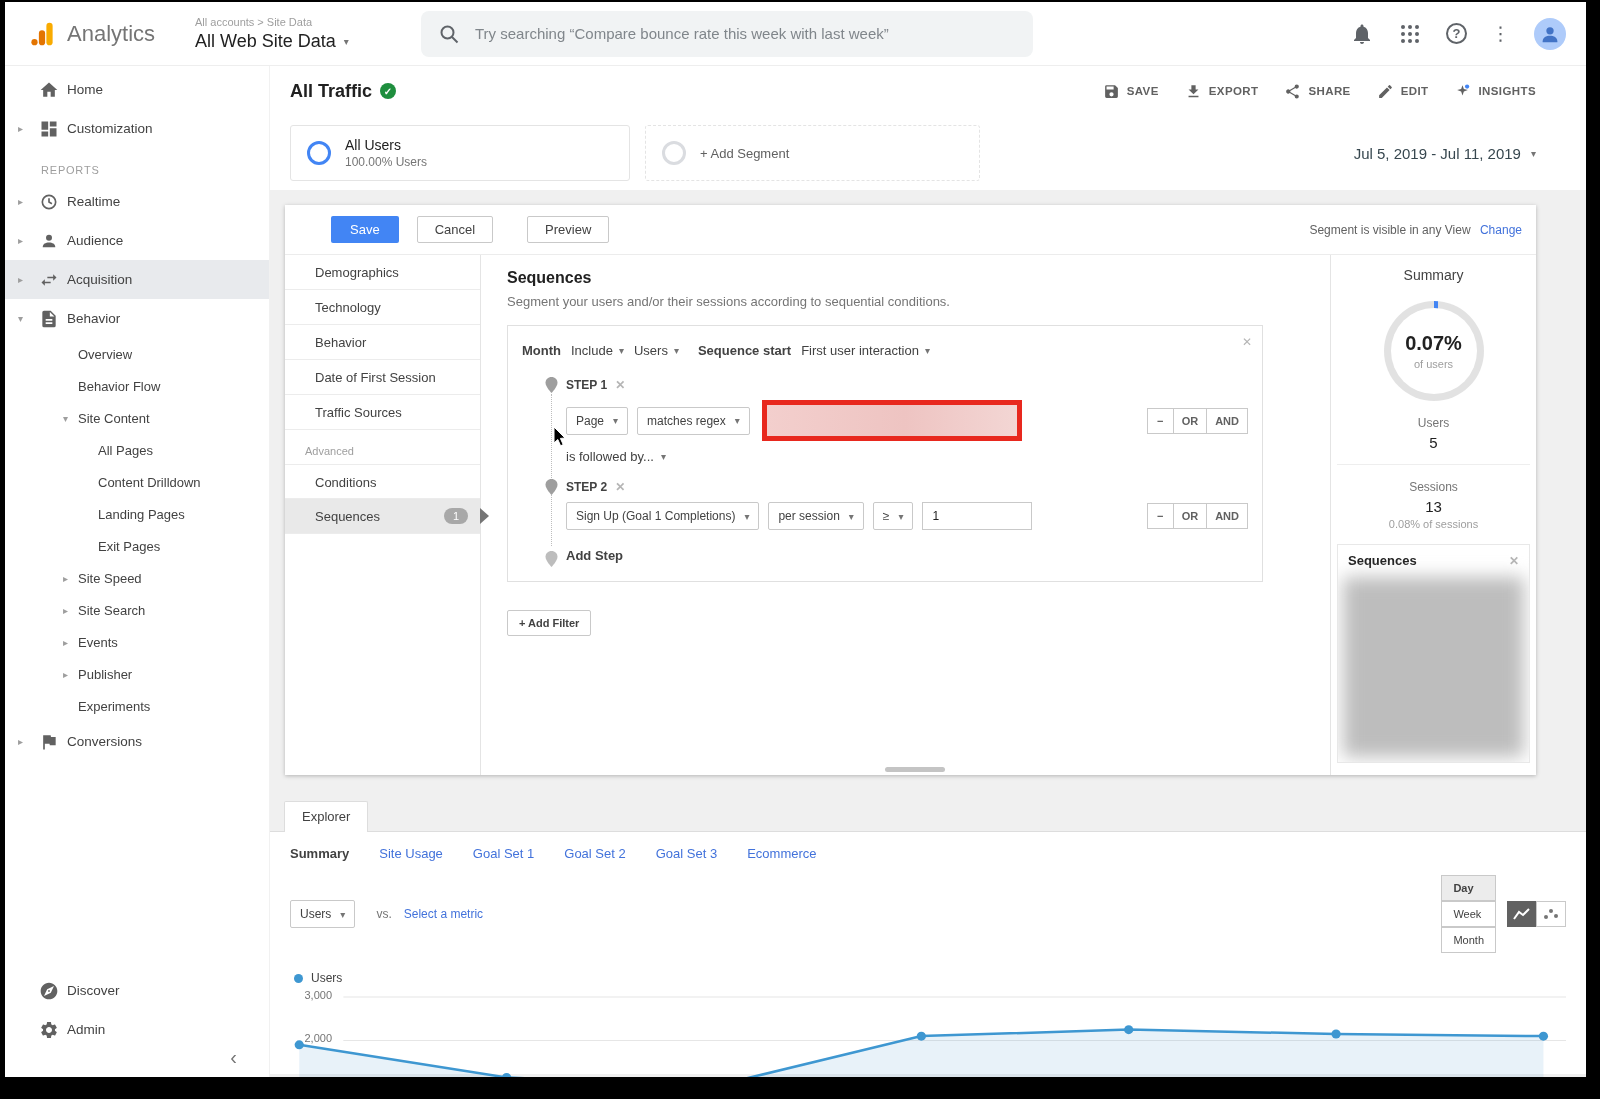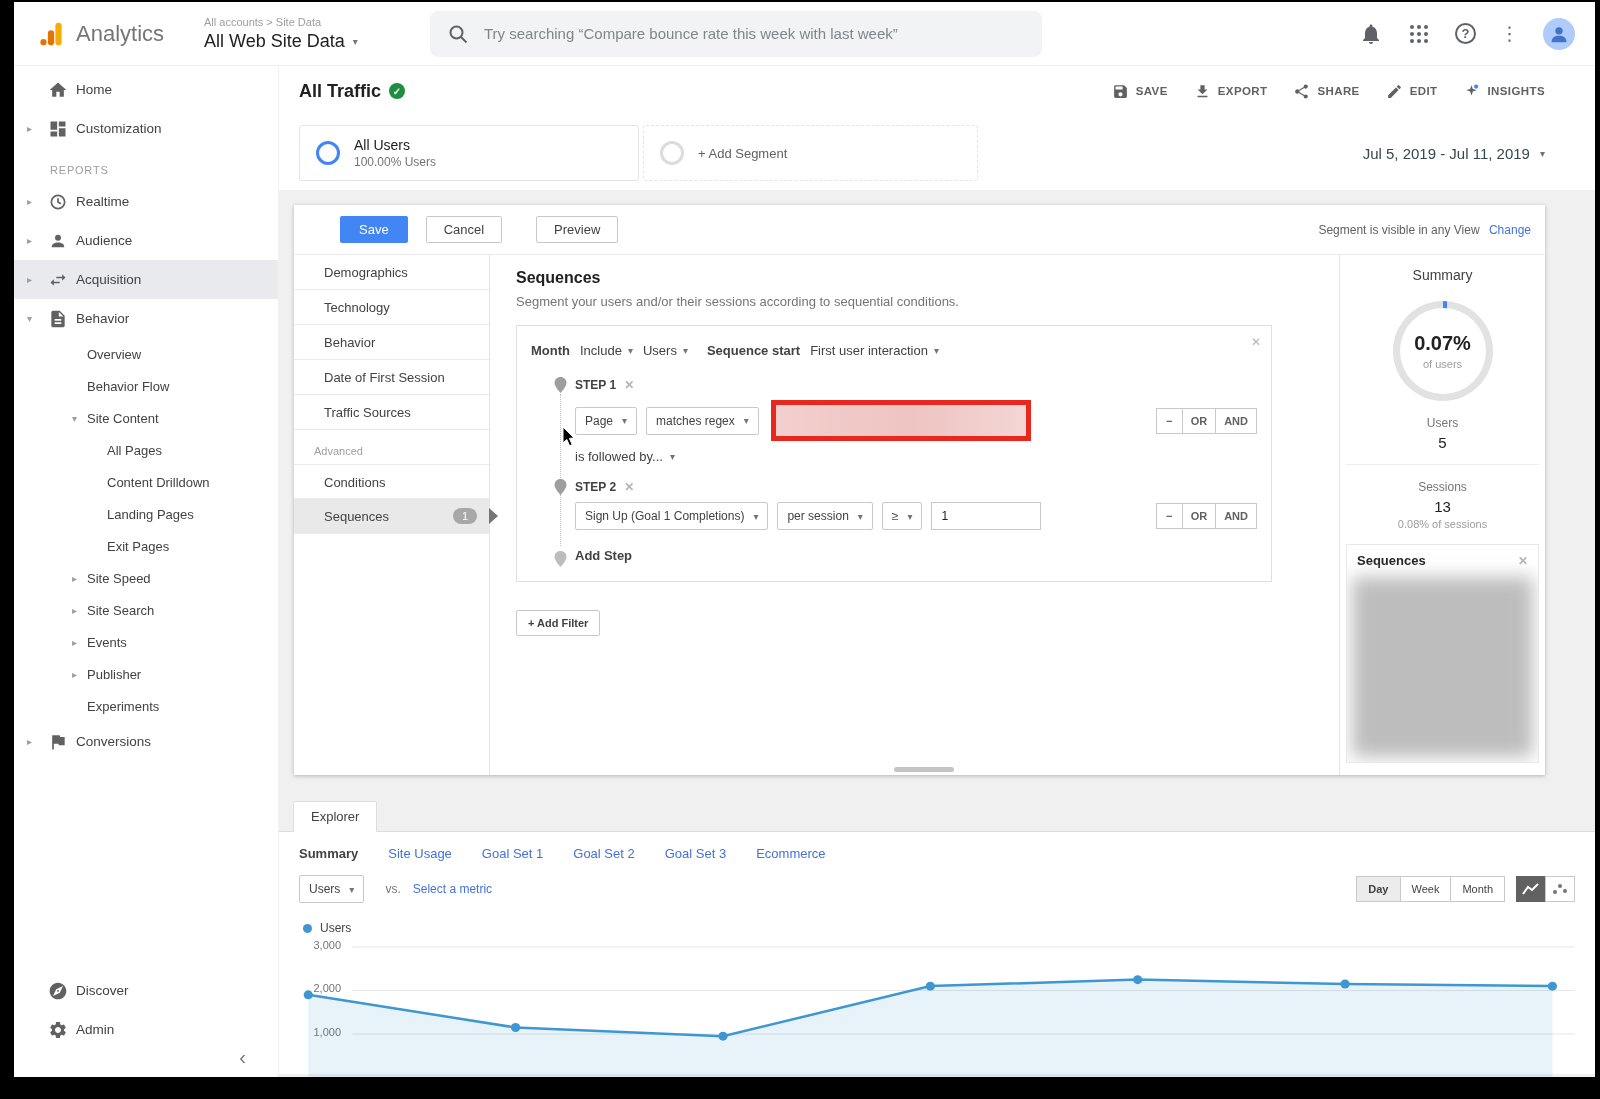--- a/index.html
+++ b/index.html
@@ -1,18 +1,18 @@
 <!DOCTYPE html>
 <html><head>
 <meta charset="utf-8">
 <style>
   * { margin:0; padding:0; box-sizing:border-box; }
   html,body { width:1600px; height:1099px; }
   body { background:#000; font-family:"Liberation Sans", sans-serif; position:relative; overflow:hidden; }
-  .app { position:absolute; left:14px; top:2px; width:1581px; height:1075px; background:#737373; overflow:hidden; }
+  .app { position:absolute; left:5px; top:2px; width:1581px; height:1075px; background:#737373; overflow:hidden; }
 
   
   .topbar { height:64px; display:flex; align-items:center; background:#fff; border-bottom:1px solid #eee; padding-left:22px; }
   .logo { display:flex; align-items:center; gap:10px; width:168px; cursor:pointer; }
   .logo-text { font-size:22px; color:#757575; }
   .crumb-block { width:202px; }
   .crumb { font-size:11px; color:#9e9e9e; margin-bottom:3px; cursor:pointer; }
   .property { font-size:18px; color:#212121; display:flex; align-items:center; gap:8px; cursor:pointer; }
   .caret { color:#757575; font-size:10px; }
   .search { margin-left:24px; width:612px; height:46px; background:#f1f3f4; border-radius:8px; display:flex; align-items:center; padding:0 16px; gap:14px; cursor:text; }
@@ -42,21 +42,21 @@
   
   .main { flex:1; display:flex; flex-direction:column; background:#fff; overflow:hidden; }
   .report-header { height:50px; display:flex; align-items:center; padding:0 50px 0 20px; background:#fff; }
   .report-title { font-size:18px; font-weight:bold; color:#212121; display:flex; align-items:center; gap:8px; }
   .check-badge { width:16px; height:16px; border-radius:50%; background:#1e8e3e; color:#fff; font-size:10px; display:flex; align-items:center; justify-content:center; }
   .actions { margin-left:auto; display:flex; align-items:center; gap:26px; }
   .action { display:flex; align-items:center; gap:7px; cursor:pointer; }
   .action svg { width:17px; height:17px; }
   .action-label { font-size:11.5px; font-weight:bold; letter-spacing:0.4px; color:#616161; }
 
-  .segment-row { height:74px; display:flex; align-items:center; padding:0 50px 0 20px; gap:4px; background:#fff; }
+  .segment-row { height:74px; display:flex; align-items:center; padding:0 50px 0 20px; gap:15px; background:#fff; }
   .seg-card { width:340px; height:56px; background:#fff; border:1px solid #e4e4e4; border-radius:3px; display:flex; align-items:center; padding:0 16px; gap:14px; cursor:pointer; }
   .seg-card.add { width:335px; border-style:dashed; }
   .ring-blue { width:24px; height:24px; border-radius:50%; border:3px solid #4285f4; flex-shrink:0; }
   .ring-gray { width:24px; height:24px; border-radius:50%; border:3px solid #dadce0; flex-shrink:0; }
   .seg-title { font-size:14px; color:#212121; }
   .seg-sub { font-size:12px; color:#757575; margin-top:2px; }
   .add-seg-label { font-size:13px; color:#616161; }
   .date-range { margin-left:auto; display:flex; align-items:center; gap:10px; font-size:15px; color:#37474f; cursor:pointer; }
 
   .gray { height:604px; background:#f0f0f0; padding:15px 50px 0 15px; }
@@ -127,21 +127,21 @@
   .explorer-wrap { flex:1; background:#f0f0f0; padding-top:6px; position:relative; min-height:0; }
   .explorer-tab { display:inline-block; margin-left:14px; background:#fff; border:1px solid #ddd; border-bottom:none; padding:7px 17px 8px; font-size:13px; color:#424242; position:relative; z-index:2; top:1px; border-radius:2px 2px 0 0; cursor:pointer; }
   .explorer-panel { background:#fff; border-top:1px solid #ddd; position:relative; z-index:1; padding:14px 20px 0; height:calc(100% - 34px); }
   .subtabs { display:flex; gap:30px; font-size:13px; }
   .subtab { color:#4272db; cursor:pointer; }
   .subtab.active { color:#424242; font-weight:bold; cursor:default; }
   .metric-row { display:flex; align-items:center; margin-top:14px; gap:12px; }
   .vs { font-size:12px; color:#757575; }
   .select-metric { font-size:12px; color:#4272db; cursor:pointer; }
   .right-controls { margin-left:auto; display:flex; align-items:center; gap:12px; }
-  .gran { display:flex; }
+  .gran { display:flex;flex-direction:column; }
   .gb { height:26px; border:1px solid #c9c9c9; background:#fff; font-size:11px; color:#424242; padding:0 11px; display:flex; align-items:center; margin-left:-1px; cursor:pointer; }
   .gb.active { background:#ececec; font-weight:bold; }
   .chart-btns { display:flex; }
   .chart-btn { width:30px; height:26px; border:1px solid #c9c9c9; display:flex; align-items:center; justify-content:center; background:#fff; margin-left:-1px; cursor:pointer; }
   .chart-btn.active { background:#616161; border-color:#616161; }
   .legend { display:flex; align-items:center; gap:8px; margin-top:18px; padding-left:4px; }
   .legend-dot { width:9px; height:9px; border-radius:50%; background:#3e97d1; }
   .legend-label { font-size:12px; color:#424242; }
   .chart { position:relative; height:150px; margin-top:0; }
   .chart svg { position:absolute; inset:0; width:100%; height:100%; }

